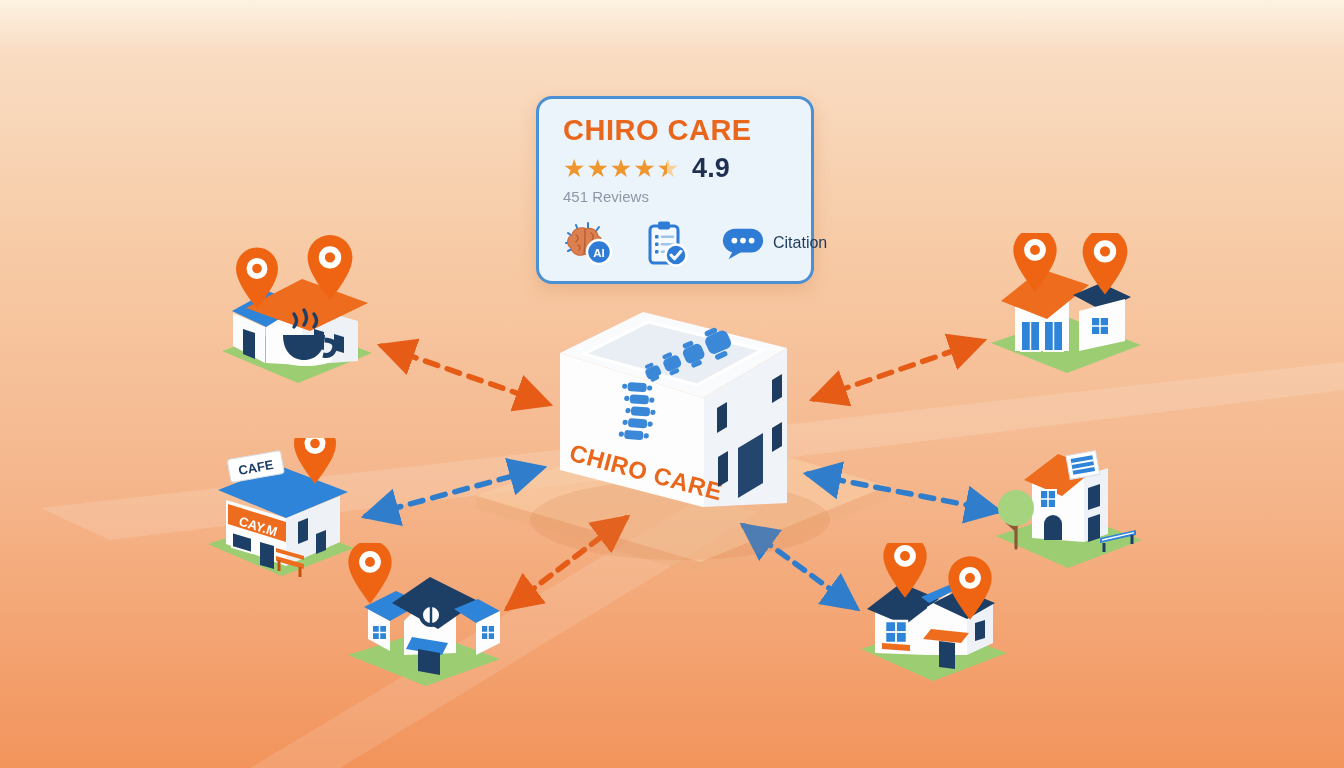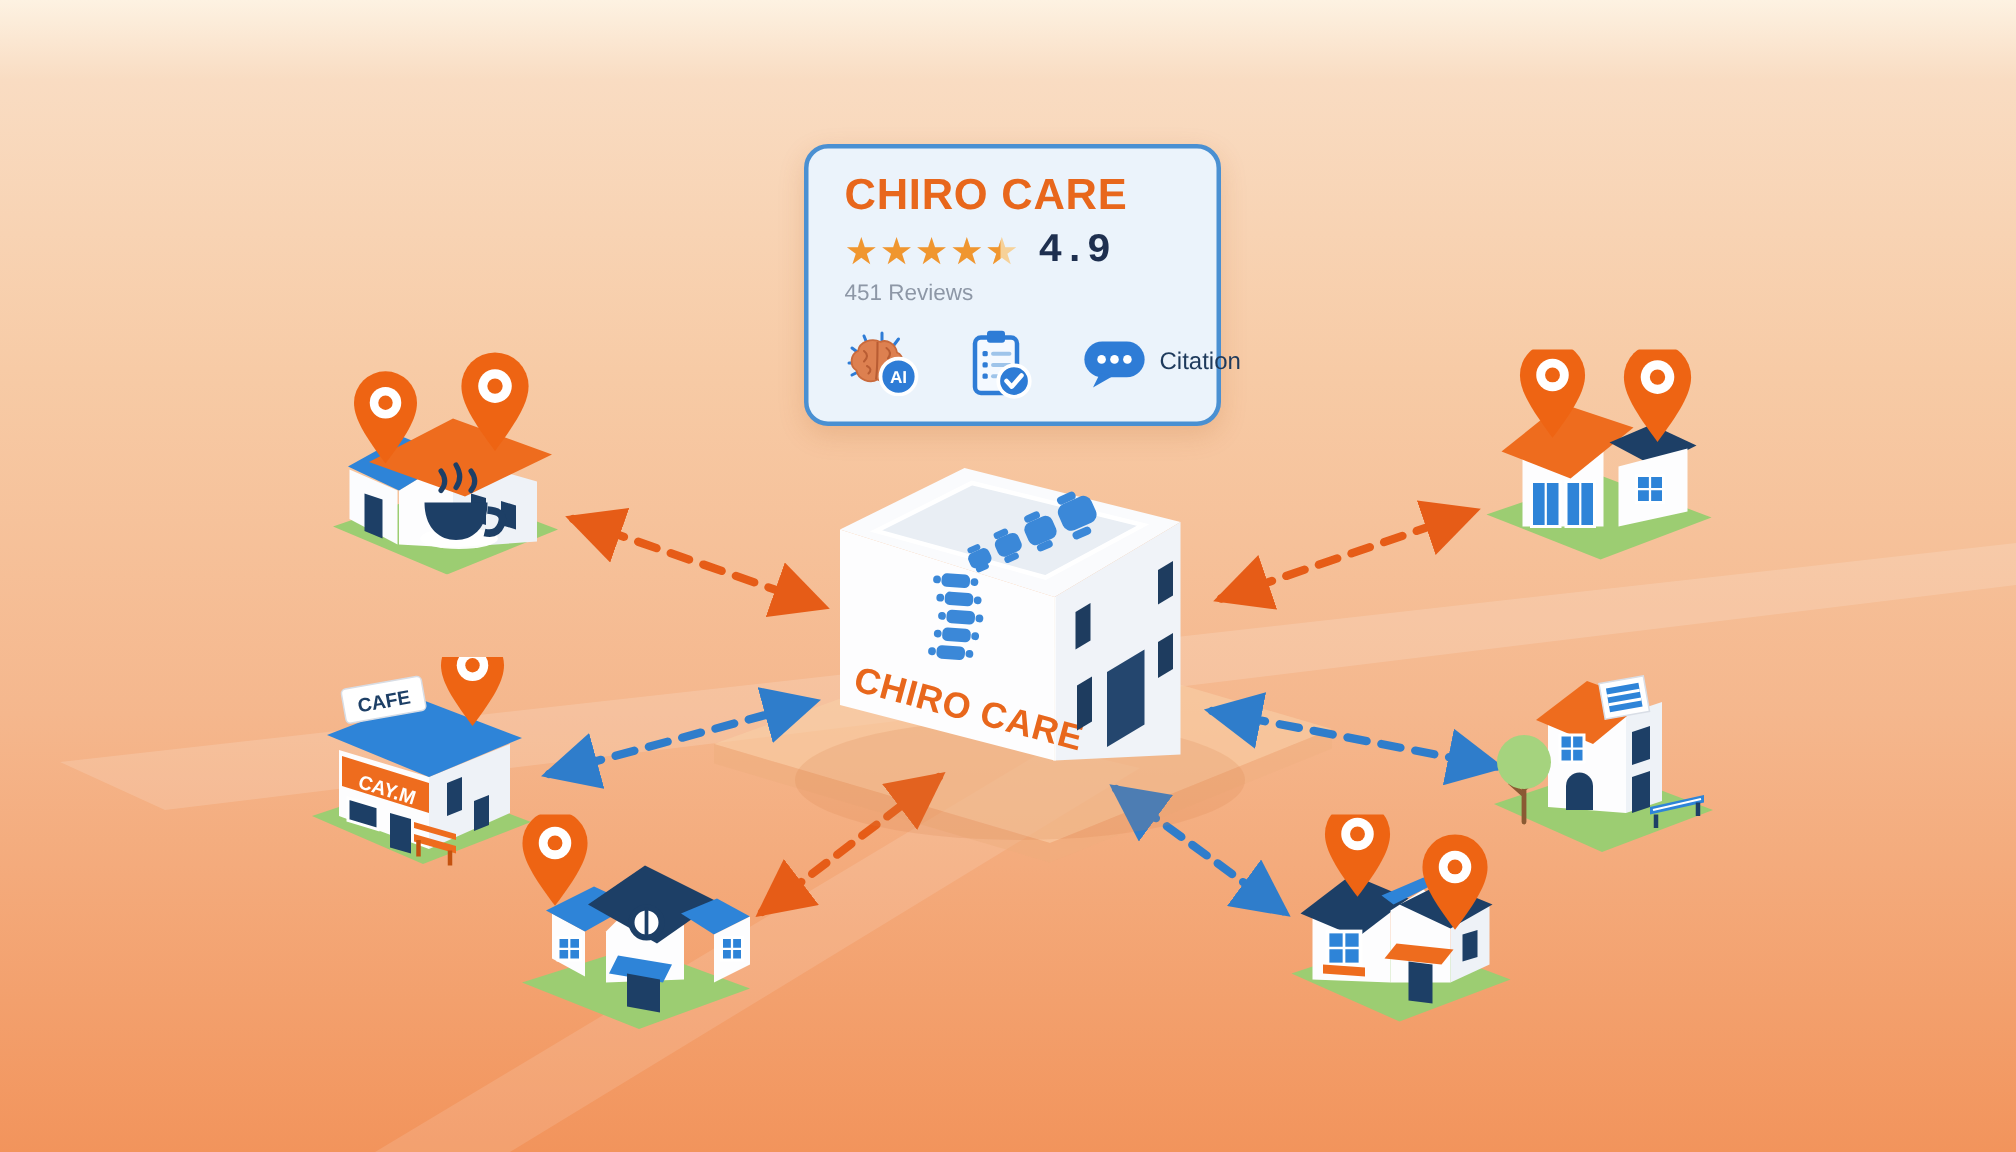--- a/index.html
+++ b/index.html
@@ -15,21 +15,21 @@
     background:#ebf3fb;border:3px solid #4a90d2;border-radius:16px;
     box-shadow:0 6px 18px rgba(180,90,30,0.18);
     box-sizing:border-box;padding:16px 0 0 24px;z-index:6;
   }
   .card-title{font-size:29px;font-weight:bold;color:#e8671c;letter-spacing:.5px;line-height:1.05;}
   .stars-row{display:flex;align-items:center;margin-top:8px;}
   .star{font-size:25px;color:#f0962f;line-height:1;letter-spacing:1px;}
   .star-wrap{position:relative;display:inline-block;line-height:1;}
   .star-dim{color:#f6d198;}
   .star-half-fill{position:absolute;left:0;top:0;width:45%;overflow:hidden;white-space:nowrap;}
-  .rating-num{font-size:27px;font-weight:bold;color:#1e2f4f;margin-left:12px;font-family:Liberation Mono, monospace;}
+  .rating-num{font-size:27px;font-weight:bold;color:#1e2f4f;margin-left:12px;}
   .reviews-label{font-size:15px;color:#8d97a6;margin-top:4px;}
   .features-row{display:flex;align-items:center;gap:32px;margin-top:14px;}
   .feature{display:flex;align-items:center;}
   .citation-label{font-size:16px;color:#1e3a5c;margin-left:8px;font-weight:500;}
   
   #ground-layer{left:0;top:0;z-index:1;}
   #arrows-layer{left:0;top:0;z-index:2;}
   .house{z-index:3;}
   #center-building{left:460px;top:290px;z-index:3;}
   svg text{font-family:"Liberation Sans",sans-serif;}

